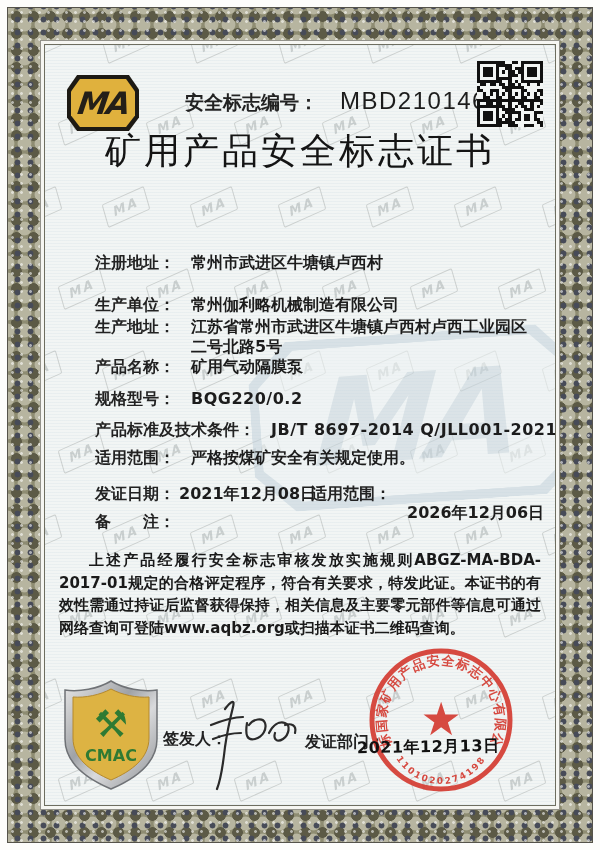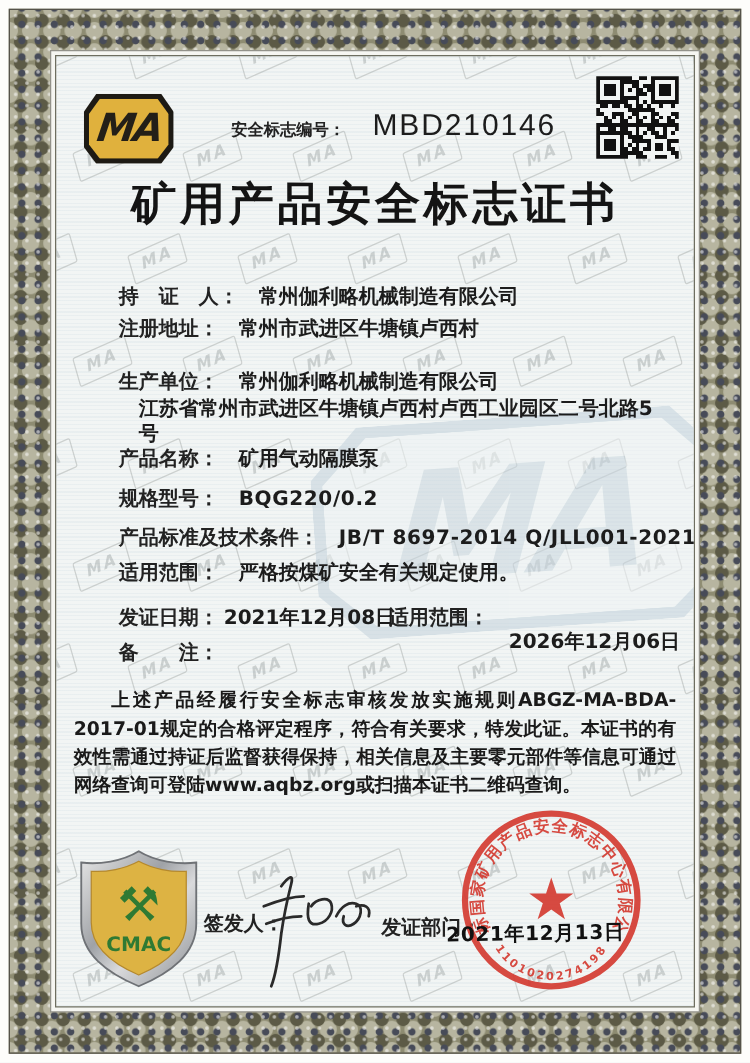--- a/index.html
+++ b/index.html
@@ -68,28 +68,28 @@
   .ma-badge-in {
     width:64px; height:48px; background:#e0b13d;
     clip-path:polygon(14% 0,86% 0,100% 26%,100% 76%,86% 100%,14% 100%,0 76%,0 26%);
     display:flex; align-items:center; justify-content:center;
   }
   .ma-badge-in span {
     font: italic 900 31px/1 "DejaVu Sans",sans-serif;
     color:#231f18; transform:skewX(-8deg); letter-spacing:-2px;
   }
   .cert-no { position:absolute; left:140px; top:42px; z-index:2; white-space:nowrap; }
-  .cert-no .lbl { font-weight:700; font-size:13px; color:#222; }
+  .cert-no .lbl { font-weight:700; font-size:19px; color:#222; }
   .cert-no .val { font-family:Liberation Sans, sans-serif; font-size:24px; color:#1c1c1c; letter-spacing:1.5px; margin-left:22px; }
   .qr { position:absolute; left:432px; top:16px; width:66px; height:66px; z-index:2; }
   .title {
-    position:absolute; left:0; top:94px; width:100%; z-index:2;
+    position:absolute; left:0; top:82px; width:100%; z-index:2;
     text-align:center;
     font-family:"DejaVu Serif","Liberation Serif",serif;
-    font-weight:700; font-size:36px; color:#141414; letter-spacing:3px;
+    font-weight:400; font-size:36px; color:#141414; letter-spacing:3px;
   }
   
   .row { position:absolute; left:50px; z-index:2; font-size:16px; color:#1c1c1c; white-space:nowrap; }
   .row .lbl { font-weight:700; color:#222; }
   .row .val { font-weight:600; margin-left:16px; }
   .row .val.latin { font-family:"DejaVu Sans","Liberation Sans",sans-serif; font-weight:700; letter-spacing:.5px; }
   .row.wrap { white-space:normal; width:440px; display:flex; }
   .row.wrap .val { flex:1; line-height:1.25; }
   .seg { position:absolute; z-index:2; font-size:16px; white-space:nowrap; }
   .seg.lbl { font-weight:700; color:#222; }
@@ -372,30 +372,28 @@
       <rect x="14" y="0" width="7" height="7" fill="#111"></rect>
       <rect x="15" y="1" width="5" height="5" fill="#f2f5f4"></rect>
       <rect x="16" y="2" width="3" height="3" fill="#111"></rect>
       <rect x="0" y="14" width="7" height="7" fill="#111"></rect>
       <rect x="1" y="15" width="5" height="5" fill="#f2f5f4"></rect>
       <rect x="2" y="16" width="3" height="3" fill="#111"></rect>
     </svg>
 
   <div class="title">矿用产品安全标志证书</div>
 
-  <div class="row" style="top:182px">
-    <span class="lbl">持　证　人：</span><span class="val">常州伽利略机械制造有限公司</span>
-  </div>
   <div class="row" style="top:208px">
     <span class="lbl">注册地址：</span><span class="val">常州市武进区牛塘镇卢西村</span>
   </div>
   <div class="row" style="top:250px">
     <span class="lbl">生产单位：</span><span class="val">常州伽利略机械制造有限公司</span>
   </div>
   <div class="row wrap" style="top:272px">
+    <span class="lbl">生产地址：</span>
       <span class="val">江苏省常州市武进区牛塘镇卢西村卢西工业园区二号北路5号</span>
   </div>
   <div class="row" style="top:312px">
     <span class="lbl">产品名称：</span><span class="val">矿用气动隔膜泵</span>
   </div>
   <div class="row" style="top:344px">
     <span class="lbl">规格型号：</span><span class="val latin">BQG220/0.2</span>
   </div>
   <div class="row" style="top:375px">
     <span class="lbl">产品标准及技术条件：</span><span class="val latin">JB/T 8697-2014  Q/JLL001-2021</span>

